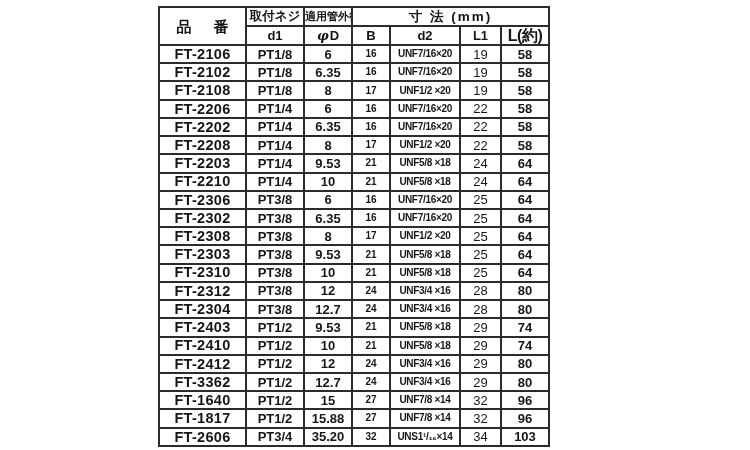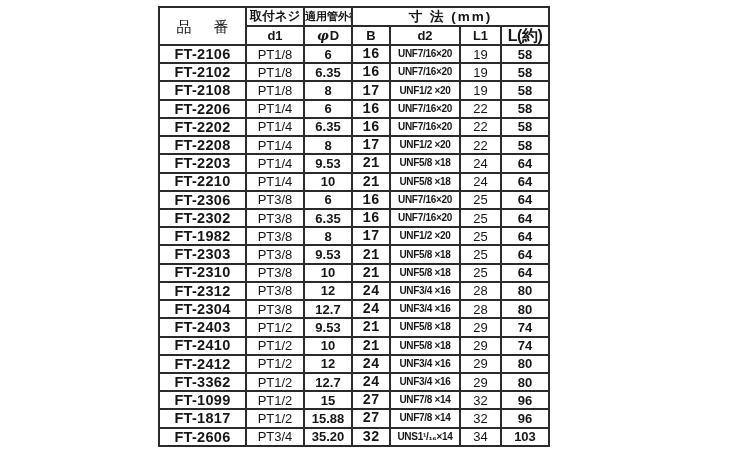--- a/index.html
+++ b/index.html
@@ -34,21 +34,21 @@
     text-align: center;
     vertical-align: middle;
     line-height: 1;
     overflow: hidden;
     white-space: nowrap;
   }
   thead tr { height: 19px; }
   
   th.h-product {
     font-size: 15px;
-    font-weight: 400;
+    font-weight: 700;
     letter-spacing: 9px;
     text-indent: 9px; 
   }
   th.h-mount {
     font-size: 12.5px;
     font-weight: 700;
   }
   th.h-od {
     font-size: 11px;
     font-weight: 700;
@@ -64,23 +64,23 @@
   }
   th.h-sub .phi {
     font-style: italic;
     font-family: "DejaVu Serif", serif;
     font-size: 13px;
     margin-right: 1px;
   }
   th.h-lapprox { font-size: 16px; font-weight: 700; letter-spacing: -0.5px; }
   
   td.c0 { font-size: 14.5px; font-weight: 700; letter-spacing: 0.3px; }
-  td.c1 { font-size: 13px;   font-weight: 400; margin-top: 17px; }
+  td.c1 { font-size: 13px;   font-weight: 700; margin-top: 17px; }
   td.c2 { font-size: 13px;   font-weight: 600; }
-  td.c3 { font-size: 14px;   font-weight: 600; font-family: Liberation Mono, monospace; }
+  td.c3 { font-size: 10px;   font-weight: 600; }
   td.c4 { font-size: 10px;   font-weight: 600; letter-spacing: -0.3px; }
   td.c5 { font-size: 13px;   font-weight: 400; }
   td.c6 { font-size: 13px;   font-weight: 600; margin-top: 17px; }
 </style>
 </head>
 <body>
 
 <div class="canvas">
   <table class="spec">
     <colgroup>
@@ -193,21 +193,21 @@
         <tr>
           <td class="c0">FT-2302</td>
           <td class="c1">PT3/8</td>
           <td class="c2">6.35</td>
           <td class="c3">16</td>
           <td class="c4">UNF7/16×20</td>
           <td class="c5">25</td>
           <td class="c6">64</td>
         </tr>
         <tr>
-          <td class="c0">FT-1982</td>
+          <td class="c0">FT-2308</td>
           <td class="c1">PT3/8</td>
           <td class="c2">8</td>
           <td class="c3">17</td>
           <td class="c4">UNF1/2 ×20</td>
           <td class="c5">25</td>
           <td class="c6">64</td>
         </tr>
         <tr>
           <td class="c0">FT-2303</td>
           <td class="c1">PT3/8</td>
@@ -274,21 +274,21 @@
         <tr>
           <td class="c0">FT-3362</td>
           <td class="c1">PT1/2</td>
           <td class="c2">12.7</td>
           <td class="c3">24</td>
           <td class="c4">UNF3/4 ×16</td>
           <td class="c5">29</td>
           <td class="c6">80</td>
         </tr>
         <tr>
-          <td class="c0">FT-1099</td>
+          <td class="c0">FT-1640</td>
           <td class="c1">PT1/2</td>
           <td class="c2">15</td>
           <td class="c3">27</td>
           <td class="c4">UNF7/8 ×14</td>
           <td class="c5">32</td>
           <td class="c6">96</td>
         </tr>
         <tr>
           <td class="c0">FT-1817</td>
           <td class="c1">PT1/2</td>

